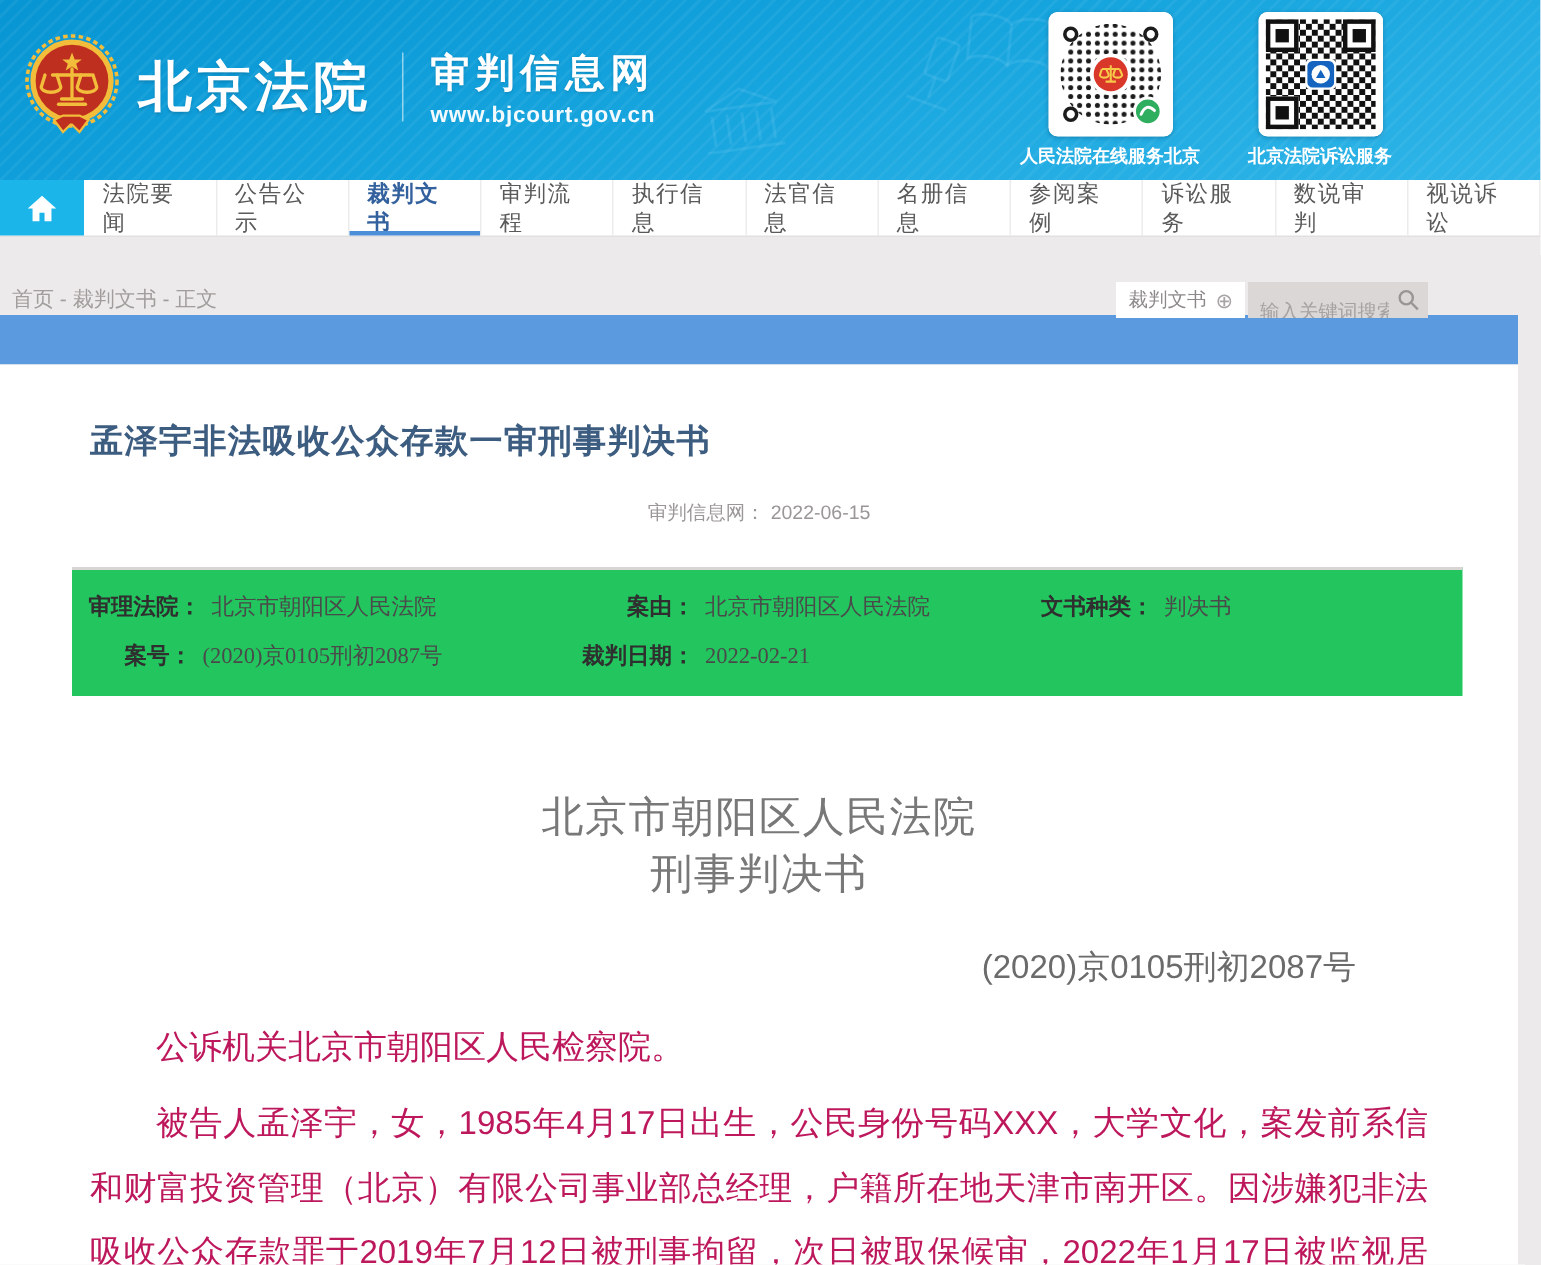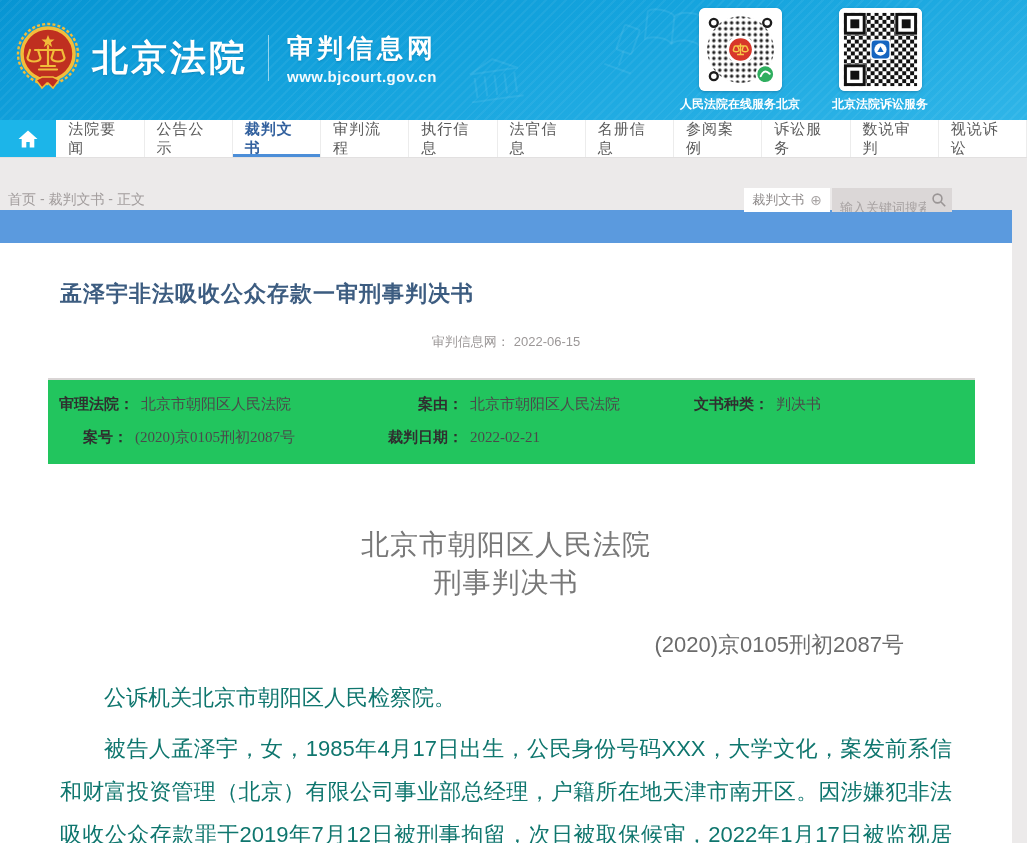--- a/index.html
+++ b/index.html
@@ -74,21 +74,21 @@
   }
   .meta-cell{ display:flex; align-items:baseline; }
   .meta-label{ width:86px; text-align:right; font-weight:bold; color:#2f2f2f; flex:0 0 auto; white-space:nowrap; }
   .meta-cell.wide .meta-label{ width:80px; }
   .meta-value{ margin-left:7px; color:#4a4a4a; white-space:nowrap; }
 
   .doc-head{ margin-top:62px; text-align:center; font-size:28px; color:#787878; line-height:38px; letter-spacing:1px; }
   .case-no{ margin:28px 48px 0 0; text-align:right; font-size:22px; color:#6b6b6b; }
   .doc-body{ margin-top:16px; }
   .doc-body p{
-    font-size:22px; color:#0f766e; line-height:43px; text-indent:2em;
+    font-size:22px; color:#be185d; line-height:43px; text-indent:2em;
     text-align:justify; word-break:break-all; margin-bottom:8px;
   }
 </style>
 </head>
 <body>
 
 <div class="site-header">
 
   <svg class="doodle" style="left:465px;top:55px" width="60" height="48" viewBox="0 0 60 48">
     <g fill="none" stroke="rgba(255,255,255,.22)" stroke-width="2" transform="rotate(-8 30 24)">

